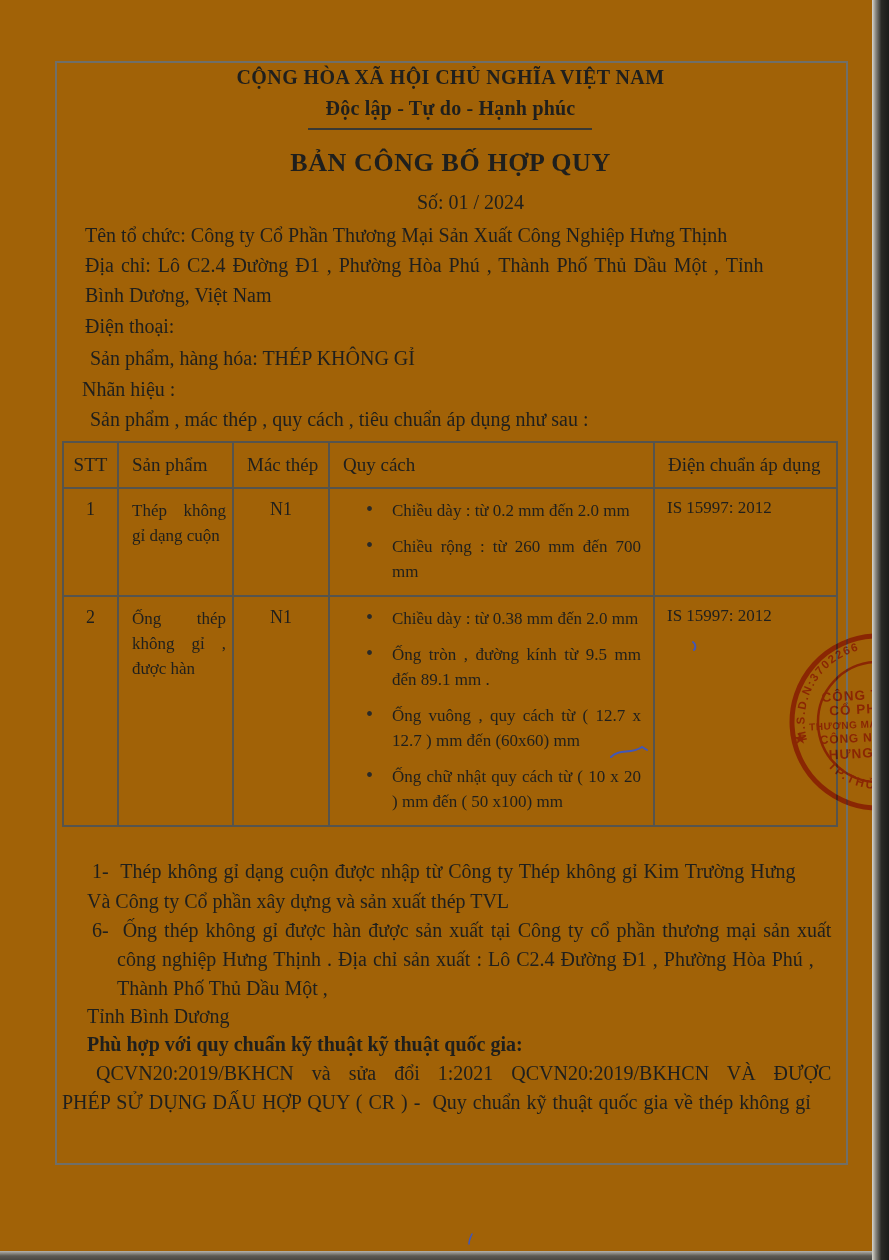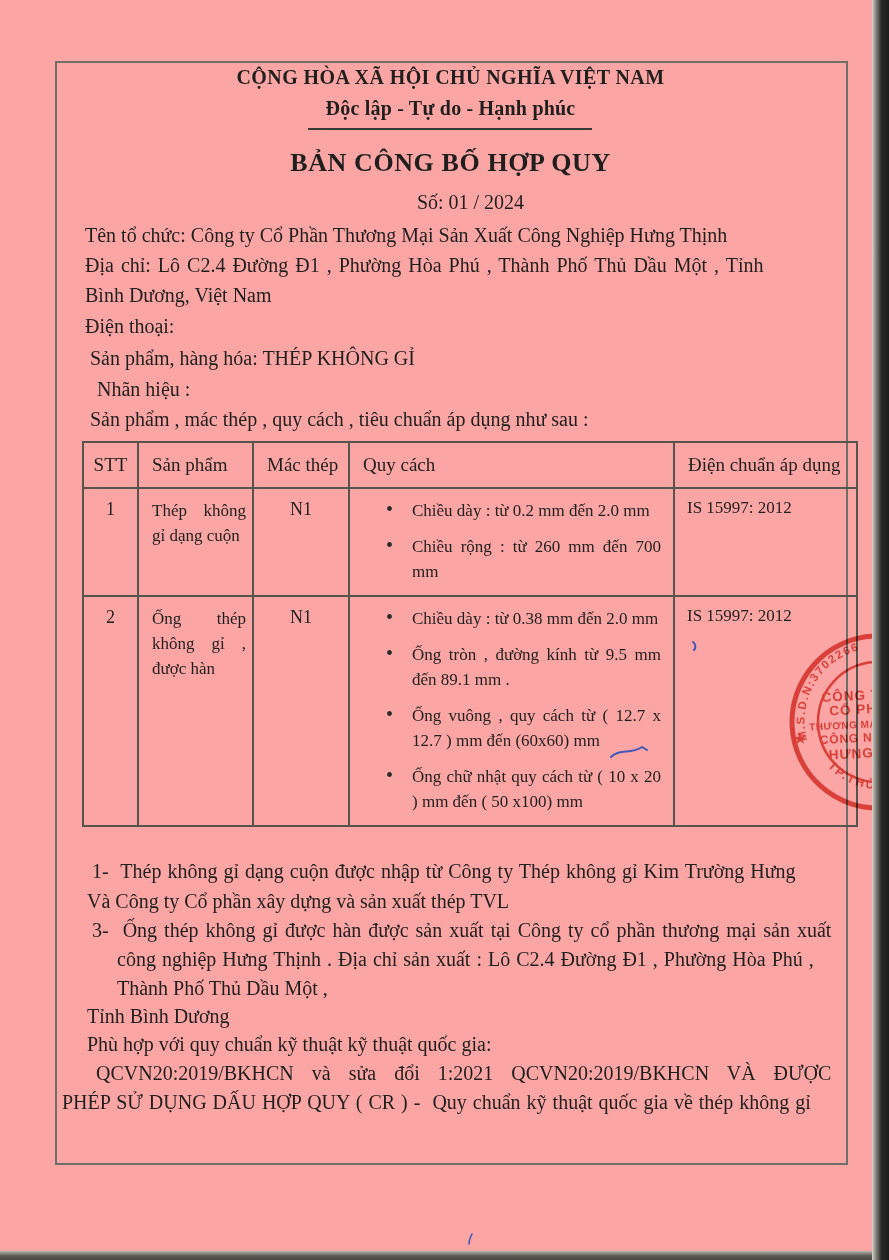--- a/index.html
+++ b/index.html
@@ -1,19 +1,19 @@
 <!DOCTYPE html>
 <html><head>
 <meta charset="utf-8">
 <style>
   html,body{margin:0;padding:0;}
   body{width:889px;height:1260px;}
   .canvas{
     position:relative;width:889px;height:1260px;overflow:hidden;
-    background:#fca5a5;
+    background:#a16207;
     font-family:"Liberation Serif", serif;
     color:#1f1f1d;
   }
   .abs{position:absolute;}
   .page-border{
     left:55px;top:61px;width:789px;height:1100px;
     border:2px solid #6f6f69;
   }
   .center-line{left:55px;width:791px;text-align:center;white-space:pre;}
   .national{top:66px;font-size:20px;font-weight:bold;letter-spacing:.4px;}
@@ -21,21 +21,20 @@
   .motto-underline{top:128px;left:308px;width:284px;height:2px;background:#393935;}
   .doc-title{top:148px;font-size:26px;font-weight:bold;letter-spacing:.6px;}
   .doc-no{top:191px;font-size:20px;padding-left:20px;}
   .bodyline{font-size:20px;white-space:pre;line-height:26px;}
   .bold{font-weight:normal;}
   
   .doc-table{
     position:absolute;left:62px;top:441px;
     border-collapse:collapse;table-layout:fixed;width:774px;
     font-size:17px;
-    margin-left:20px;
   }
   .doc-table td,.doc-table th{
     border:2px solid #55544e;
     vertical-align:top;
     font-weight:normal;
   }
   .doc-table thead th{height:44px;vertical-align:middle;font-size:19px;text-align:left;padding:0 0 0 13px;}
   .doc-table thead th.c{text-align:center;padding:0;}
   tr.r1{height:92px;}
   tr.r2{height:222px;}
@@ -77,21 +76,21 @@
   <div class="abs center-line motto">Độc lập - Tự do - Hạnh phúc</div>
   <div class="abs motto-underline"></div>
   <div class="abs center-line doc-title">BẢN CÔNG BỐ HỢP QUY</div>
   <div class="abs center-line doc-no">Số: 01 / 2024</div>
 
   <div class="abs bodyline" style="left:85px;top:222px;">Tên tổ chức: Công ty Cổ Phần Thương Mại Sản Xuất Công Nghiệp Hưng Thịnh</div>
   <div class="abs bodyline" style="left:85px;top:252px;word-spacing:2px;">Địa chỉ: Lô C2.4 Đường Đ1 , Phường Hòa Phú , Thành Phố Thủ Dầu Một , Tỉnh</div>
   <div class="abs bodyline" style="left:85px;top:282px;">Bình Dương, Việt Nam</div>
   <div class="abs bodyline" style="left:85px;top:313px;">Điện thoại:</div>
   <div class="abs bodyline" style="left:90px;top:345px;"><span>Sản phẩm, hàng hóa: </span><span class="bold">THÉP KHÔNG GỈ</span></div>
-  <div class="abs bodyline" style="left:97px;top:376px;">Nhãn hiệu :</div>
+  <div class="abs bodyline" style="left:82px;top:376px;">Nhãn hiệu :</div>
   <div class="abs bodyline" style="left:90px;top:406px;">Sản phẩm , mác thép , quy cách , tiêu chuẩn áp dụng như sau :</div>
 
   <table class="doc-table">
     <colgroup>
       <col style="width:55px">
         <col style="width:115px">
         <col style="width:96px">
         <col style="width:325px">
         <col style="width:183px">
     </colgroup>
@@ -129,25 +128,25 @@
             <li>Ống chữ nhật quy cách từ ( 10 x 20 ) mm đến ( 50 x100) mm</li>
           </ul>
         </td>
         <td class="standard">IS 15997: 2012</td>
       </tr>
     </tbody>
   </table>
 
   <div class="abs note" style="left:92px;top:858px;word-spacing:1px;">1-  Thép không gỉ dạng cuộn được nhập từ Công ty Thép không gỉ Kim Trường Hưng</div>
   <div class="abs note" style="left:87px;top:888px;">Và Công ty Cổ phần xây dựng và sản xuất thép TVL</div>
-  <div class="abs note" style="left:92px;top:917px;word-spacing:2px;">3-  Ống thép không gỉ được hàn được sản xuất tại Công ty cổ phần thương mại sản xuất</div>
+  <div class="abs note" style="left:92px;top:917px;word-spacing:2px;">6-  Ống thép không gỉ được hàn được sản xuất tại Công ty cổ phần thương mại sản xuất</div>
   <div class="abs note" style="left:117px;top:946px;word-spacing:1px;">công nghiệp Hưng Thịnh . Địa chỉ sản xuất : Lô C2.4 Đường Đ1 , Phường Hòa Phú ,</div>
   <div class="abs note" style="left:117px;top:975px;">Thành Phố Thủ Dầu Một ,</div>
   <div class="abs note" style="left:87px;top:1003px;">Tỉnh Bình Dương</div>
-  <div class="abs note" style="left:87px;top:1031px;">Phù hợp với quy chuẩn kỹ thuật kỹ thuật quốc gia:</div>
+  <div class="abs note" style="left:87px;top:1031px;font-weight:bold;">Phù hợp với quy chuẩn kỹ thuật kỹ thuật quốc gia:</div>
   <div class="abs note" style="left:96px;top:1060px;word-spacing:13px;">QCVN20:2019/BKHCN và sửa đổi 1:2021 QCVN20:2019/BKHCN VÀ ĐƯỢC</div>
   <div class="abs note" style="left:62px;top:1089px;word-spacing:1px;">PHÉP SỬ DỤNG DẤU HỢP QUY ( CR ) -  Quy chuẩn kỹ thuật quốc gia về thép không gỉ</div>
 
   <svg class="abs stamp" viewBox="0 0 210 230" width="210" height="230">
     <g transform="rotate(-3,112,112)">
       <circle cx="112" cy="112" r="86" fill="none" stroke="#d9574b" stroke-width="5"></circle>
       <circle cx="112" cy="112" r="60" fill="none" stroke="#d9574b" stroke-width="2.5"></circle>
       <path id="arcTop" d="M 41.5 130.9 A 73 73 0 1 1 182.5 93.1" fill="none"></path>
       <path id="arcBottom" d="M 57.1 150.4 A 67 67 0 0 0 166.9 150.4" fill="none"></path>
       <text font-size="11.5" letter-spacing="1.6">

